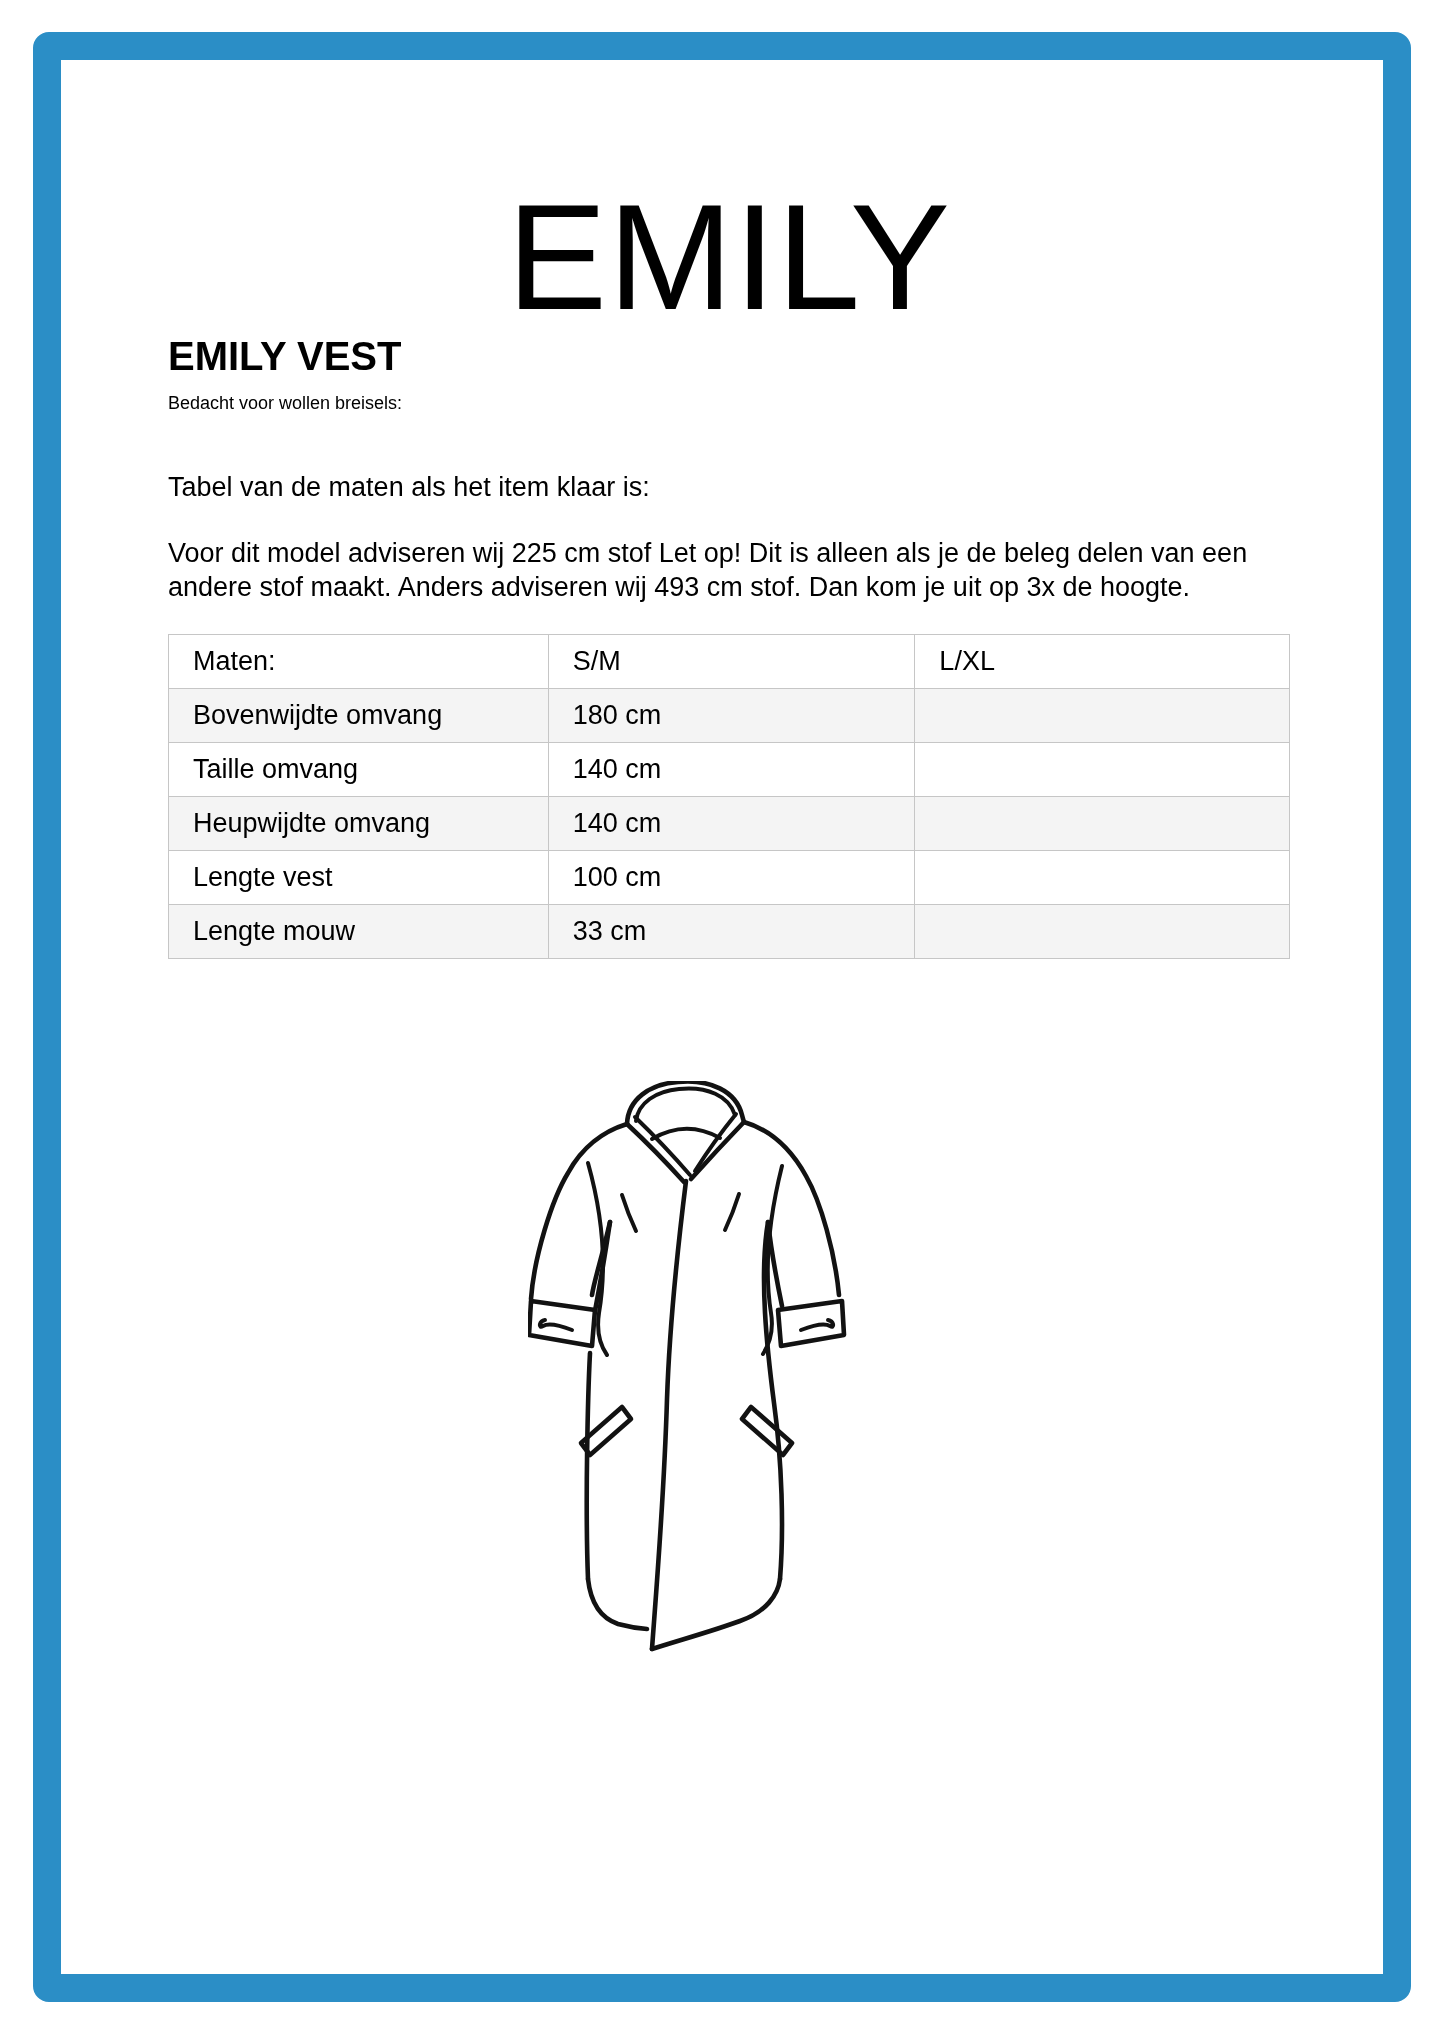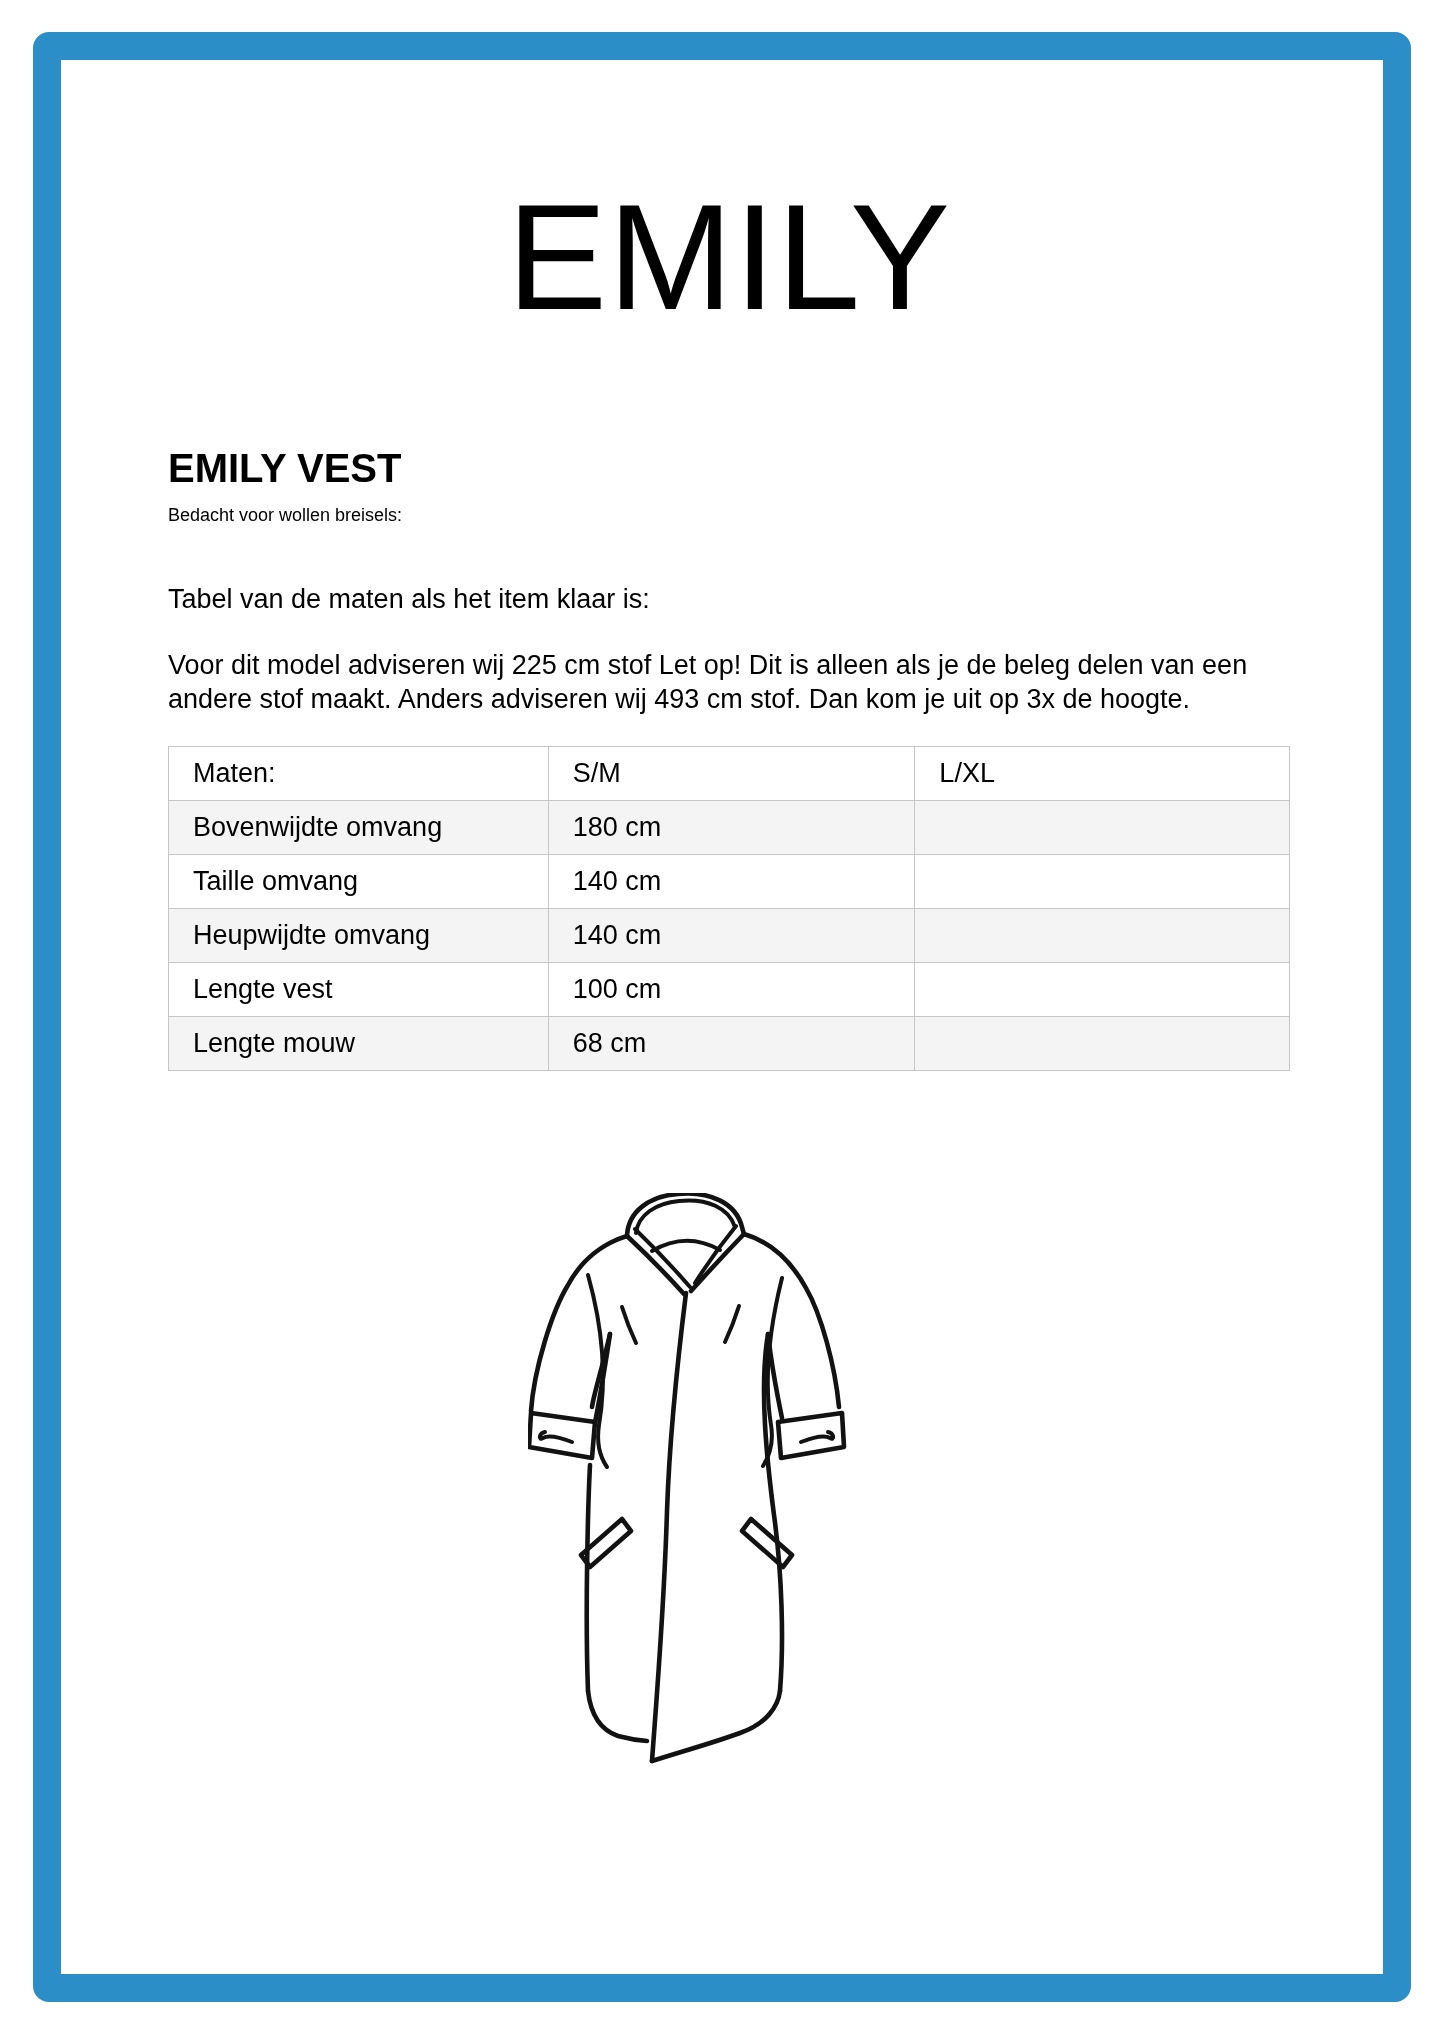--- a/index.html
+++ b/index.html
@@ -20,21 +20,20 @@
   .content {
     position:absolute; left:168px; top:57px; width:1122px;
   }
   .doc-title {
     font-size:150px; font-weight:normal; line-height:150px;
     letter-spacing:1px; text-align:center;
     margin-top:125px;
     white-space:nowrap;
   }
   .section-heading {
-    margin-top:112px;
     font-size:40px; font-weight:bold; line-height:48px;
   }
   .section-subheading {
     margin-top:6px;
     font-size:18px; line-height:34px;
   }
   .intro-line {
     margin-top:50px;
     font-size:27px; line-height:34px;
   }
@@ -120,21 +119,21 @@
           <td>140 cm</td>
           <td></td>
         </tr>
         <tr>
           <td>Lengte vest</td>
           <td>100 cm</td>
           <td></td>
         </tr>
         <tr>
           <td>Lengte mouw</td>
-          <td>68 cm</td>
+          <td>33 cm</td>
           <td></td>
         </tr>
       </tbody>
     </table>
 
     <div class="illustration-wrap">
       <svg width="322" height="582" viewBox="0 0 322 582" xmlns="http://www.w3.org/2000/svg">
 
         <path class="ln" d="M 99 43 C 100 18, 122 3, 150 1 C 182 -2, 208 10, 214 34 Q 215 38 216 41"></path>
         <path class="ln thin" d="M 108 40 C 110 22, 128 10, 151 8 C 179 5, 201 15, 207 34"></path>

